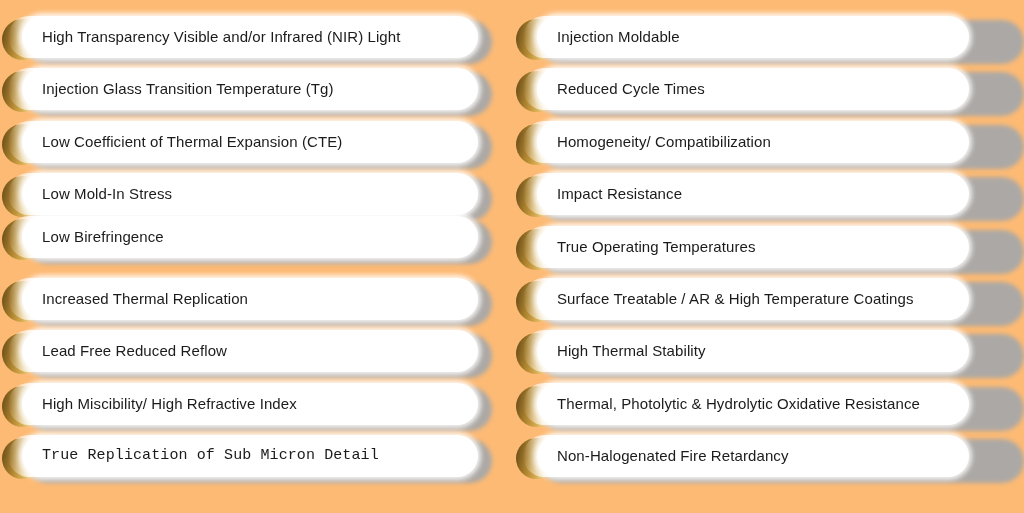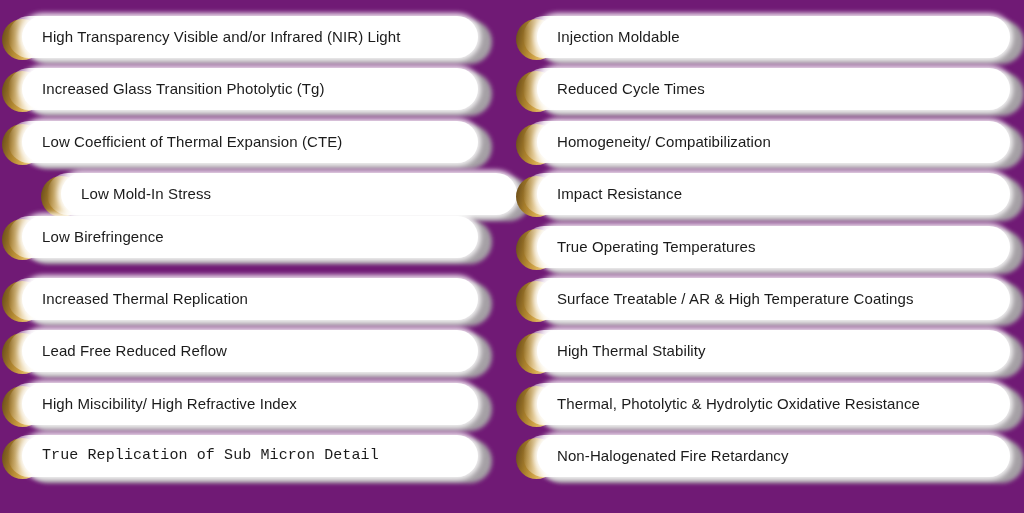--- a/index.html
+++ b/index.html
@@ -12,21 +12,21 @@
     width: 1024px;
     height: 513px;
     overflow: hidden;
     font-family: "Liberation Sans", sans-serif;
   }
 
   #canvas {
     position: relative;
     width: 1024px;
     height: 513px;
-    background: #701a75;
+    background: #fdba74;
   }
 
   .column {
     position: absolute;
     top: 0;
     width: 512px;
     height: 513px;
   }
   #column-left  { left: 0px; }
   #column-right { left: 512px; }
@@ -82,21 +82,21 @@
     left: 22px;
     top: 2px;
     width: 456px;
     height: 42px;
     background: #ffffff;
     border-radius: 21px;
     box-shadow: 0 0 5px 3px rgba(255,255,255,0.85);
   }
   #column-right .pill-body {
     left: 25px;
-    width: 473px;
+    width: 432px;
     text-decoration: underline;
   }
 
   
   .pill-body::before {
     content: "";
     position: absolute;
     left: -14px;
     top: 0;
     width: 40px;
@@ -133,31 +133,31 @@
         <div class="pill-shadow"></div>
         <div class="pill-bullet"></div>
         <div class="pill-body">
           <div class="pill-label">High Transparency Visible and/or Infrared (NIR) Light</div>
         </div>
       </div>
       <div class="pill-row" style="top: 66.4px;">
         <div class="pill-shadow"></div>
         <div class="pill-bullet"></div>
         <div class="pill-body">
-          <div class="pill-label">Increased Glass Transition Photolytic (Tg)</div>
+          <div class="pill-label">Injection Glass Transition Temperature (Tg)</div>
         </div>
       </div>
       <div class="pill-row" style="top: 118.8px;">
         <div class="pill-shadow"></div>
         <div class="pill-bullet"></div>
         <div class="pill-body">
           <div class="pill-label">Low Coefficient of Thermal Expansion (CTE)</div>
         </div>
       </div>
-      <div class="pill-row" style="top: 171.2px; margin-left: 39px;">
+      <div class="pill-row" style="top: 171.2px;">
         <div class="pill-shadow"></div>
         <div class="pill-bullet"></div>
         <div class="pill-body">
           <div class="pill-label">Low Mold-In Stress</div>
         </div>
       </div>
       <div class="pill-row" style="top: 214px;">
         <div class="pill-shadow"></div>
         <div class="pill-bullet"></div>
         <div class="pill-body">

